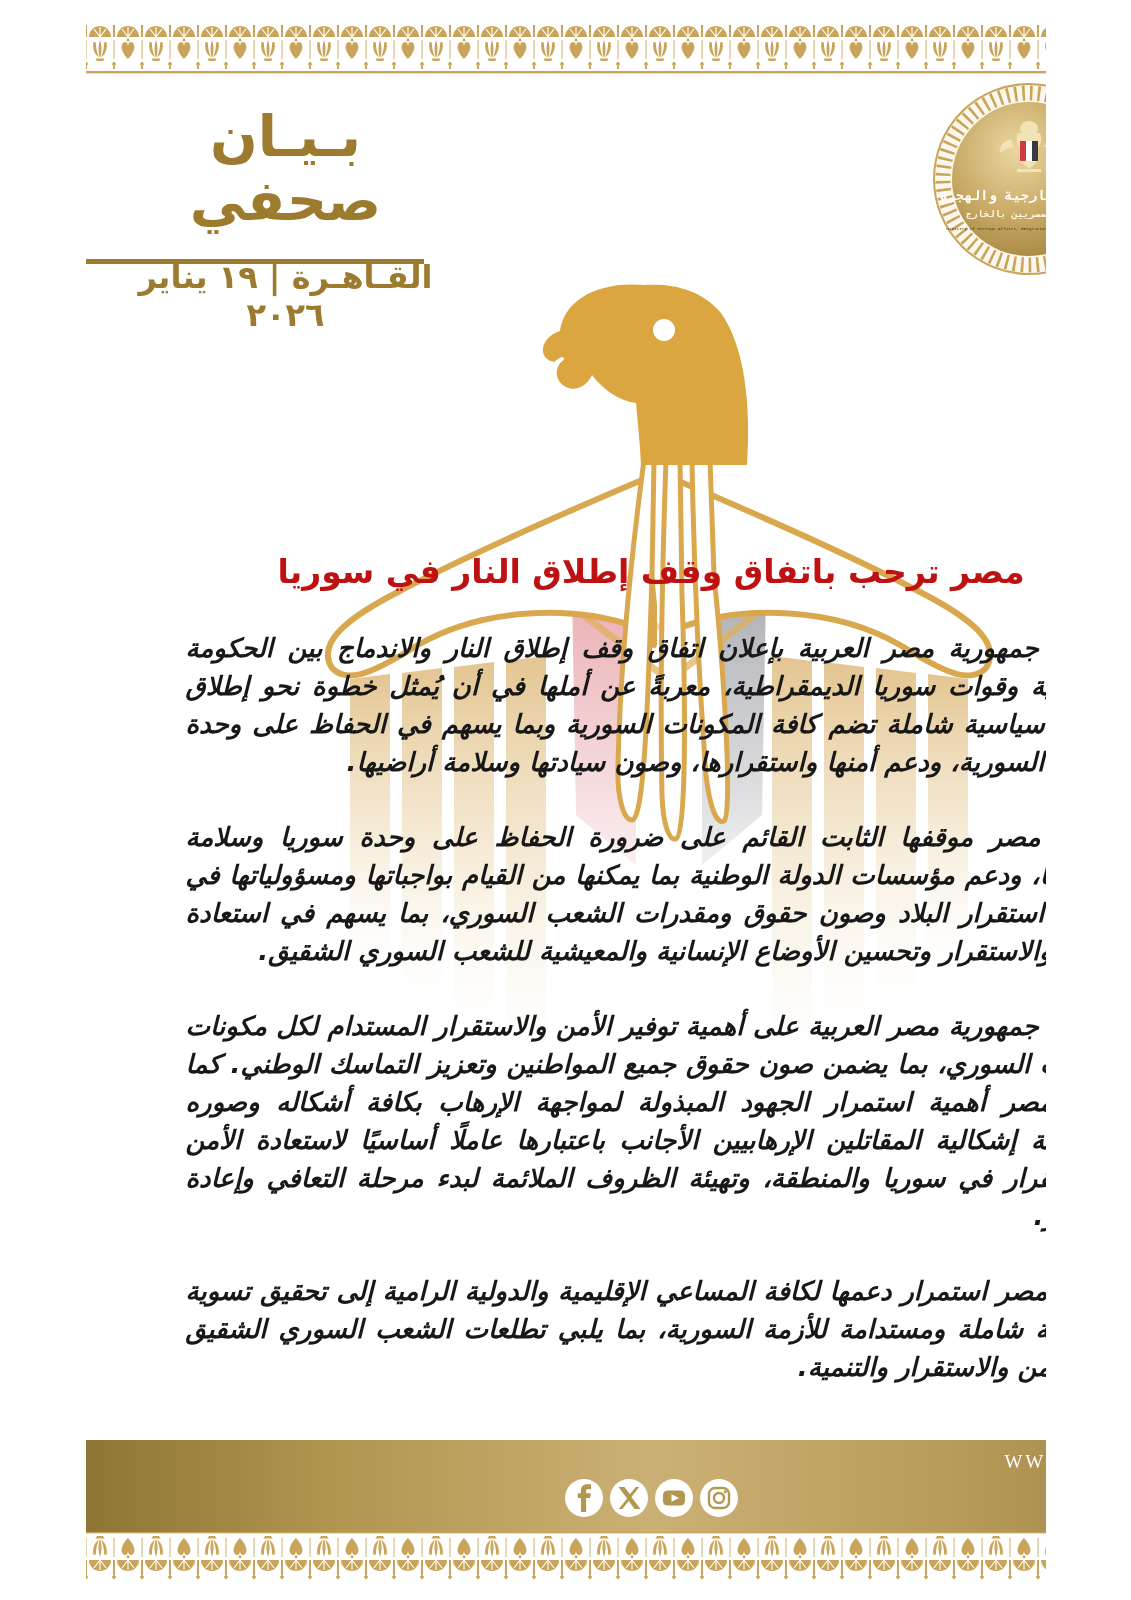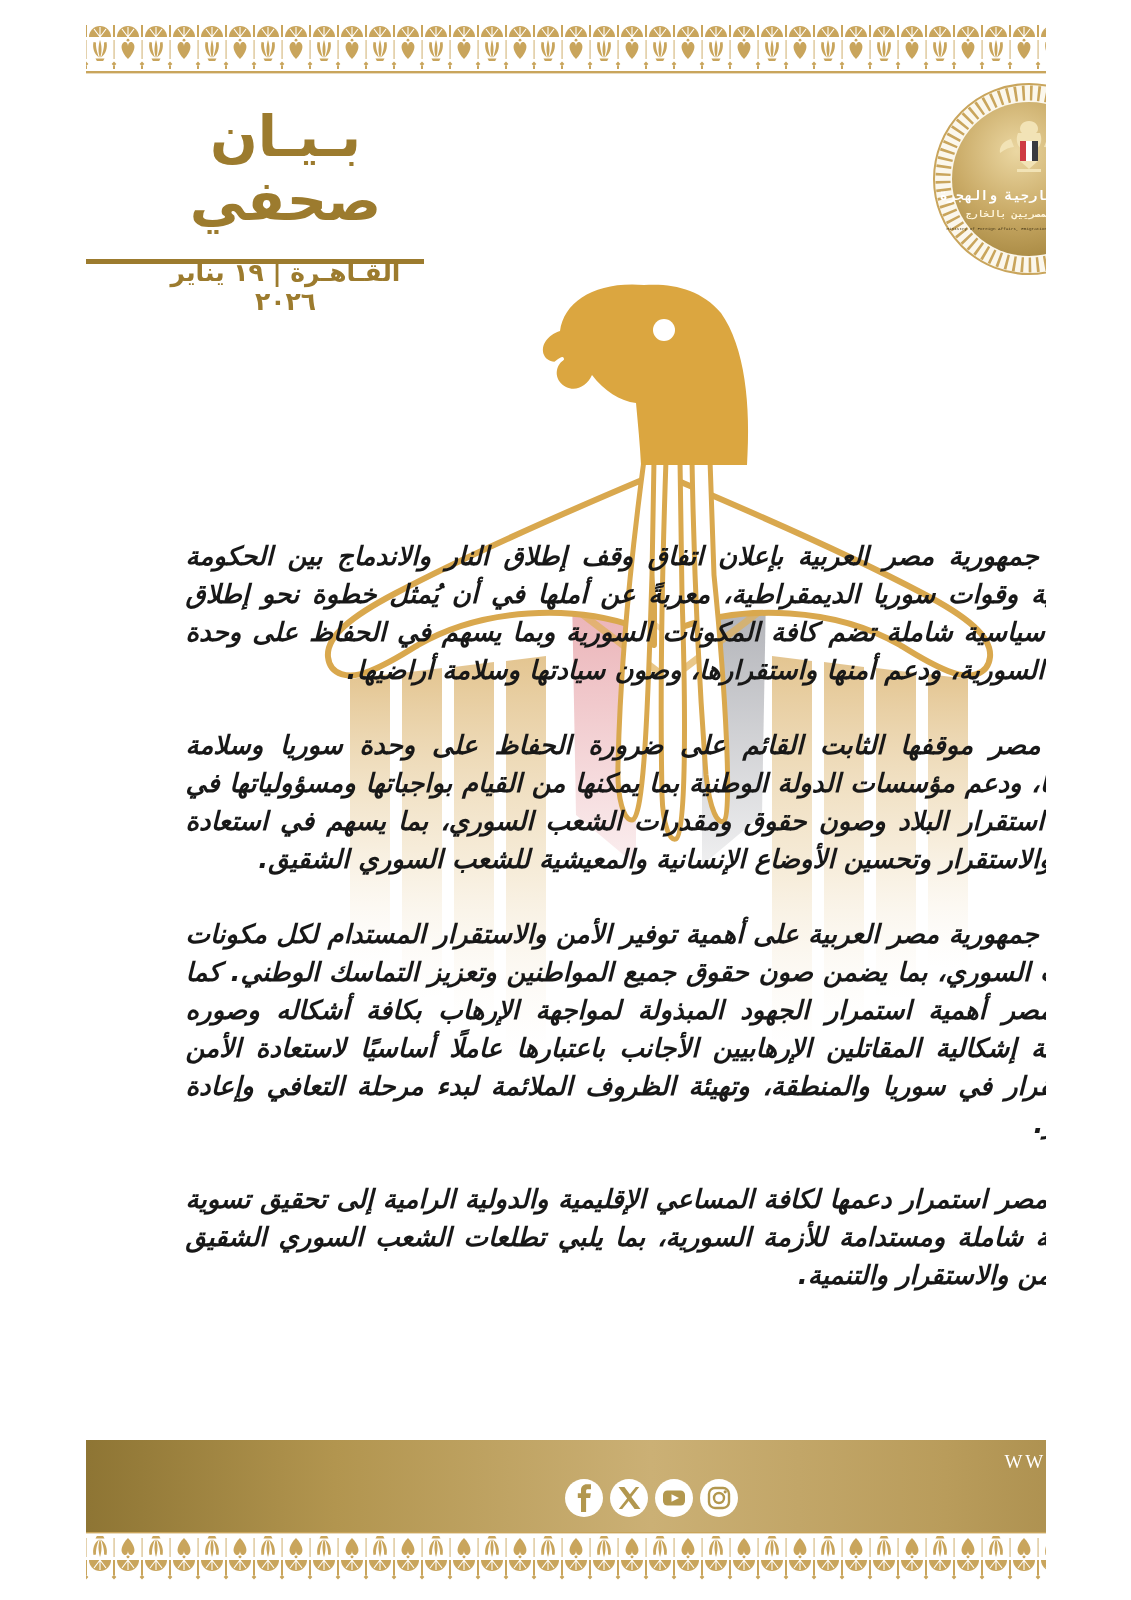--- a/index.html
+++ b/index.html
@@ -12,21 +12,21 @@
   .border-svg { position:absolute; left:0; width:1131px; display:block; }
   .border-top { top:0; height:58px; }
   .border-bottom { top:1514px; height:56px; }
 
   
   .title-block {
     position:absolute; top:88px; left:52px; width:296px;
     text-align:center; direction:rtl; color:#9C7B2E; z-index:3;
   }
   .press-title { font-size:56px; font-weight:bold; line-height:1.15; }
-  .dateline    { font-size:25px; font-weight:bold; margin-top:24px; }
+  .dateline    { font-size:32px; font-weight:bold; margin-top:24px; }
   .divider-line {
     position:absolute; top:242px; left:0; width:338px; height:5px;
     background:#9C7B2E; z-index:3;
   }
   .logo-wrap { position:absolute; top:64px; left:845px; width:196px; height:196px; z-index:3;font-family:Liberation Mono, monospace; }
 
   
   .eagle-wrap { position:absolute; top:258px; left:228px; width:684px; height:784px; z-index:0; }
 
   
@@ -191,20 +191,21 @@
 
       <g>
         <path d="M330,10 C282,6 250,26 246,56 C234,60 226,70 230,80 C233,87 242,88 248,86 C240,94 241,106 252,112 C262,117 273,111 278,100 C290,116 306,126 322,128 C324,150 326,170 327,190 L433,190 C437,130 431,72 407,38 C387,14 358,8 330,10 Z" fill="#DBA640"></path>
         <circle cx="350" cy="55" r="11" fill="#FFFFFF"></circle>
         <path d="M248,84 C240,88 236,94 238,100" stroke="#FFFFFF" stroke-width="4" fill="none" stroke-linecap="round"></path>
       </g>
     </svg>
   </div>
 
   <div class="main-text">
+    <h1 class="headline">مصر ترحب باتفاق وقف إطلاق النار في سوريا</h1>
     <p>ترحب جمهورية مصر العربية بإعلان اتفاق وقف إطلاق النار والاندماج بين الحكومة السورية وقوات سوريا الديمقراطية، معربةً عن أملها في أن يُمثل خطوة نحو إطلاق عملية سياسية شاملة تضم كافة المكونات السورية وبما يسهم في الحفاظ على وحدة الدولة السورية، ودعم أمنها واستقرارها، وصون سيادتها وسلامة أراضيها.</p>
     <p>وتؤكد مصر موقفها الثابت القائم على ضرورة الحفاظ على وحدة سوريا وسلامة أراضيها، ودعم مؤسسات الدولة الوطنية بما يمكنها من القيام بواجباتها ومسؤولياتها في حماية استقرار البلاد وصون حقوق ومقدرات الشعب السوري، بما يسهم في استعادة الأمن والاستقرار وتحسين الأوضاع الإنسانية والمعيشية للشعب السوري الشقيق.</p>
     <p>وتشدد جمهورية مصر العربية على أهمية توفير الأمن والاستقرار المستدام لكل مكونات الشعب السوري، بما يضمن صون حقوق جميع المواطنين وتعزيز التماسك الوطني. كما تؤكد مصر أهمية استمرار الجهود المبذولة لمواجهة الإرهاب بكافة أشكاله وصوره ومعالجة إشكالية المقاتلين الإرهابيين الأجانب باعتبارها عاملًا أساسيًا لاستعادة الأمن والاستقرار في سوريا والمنطقة، وتهيئة الظروف الملائمة لبدء مرحلة التعافي وإعادة الإعمار.</p>
     <p>وتؤكد مصر استمرار دعمها لكافة المساعي الإقليمية والدولية الرامية إلى تحقيق تسوية سياسية شاملة ومستدامة للأزمة السورية، بما يلبي تطلعات الشعب السوري الشقيق في الأمن والاستقرار والتنمية.</p>
   </div>
 
   <div class="footer-band">
     <div class="footer-site">WWW.MFA.GOV.EG</div>
     <div class="social-row">
       <div class="icon-circle">

